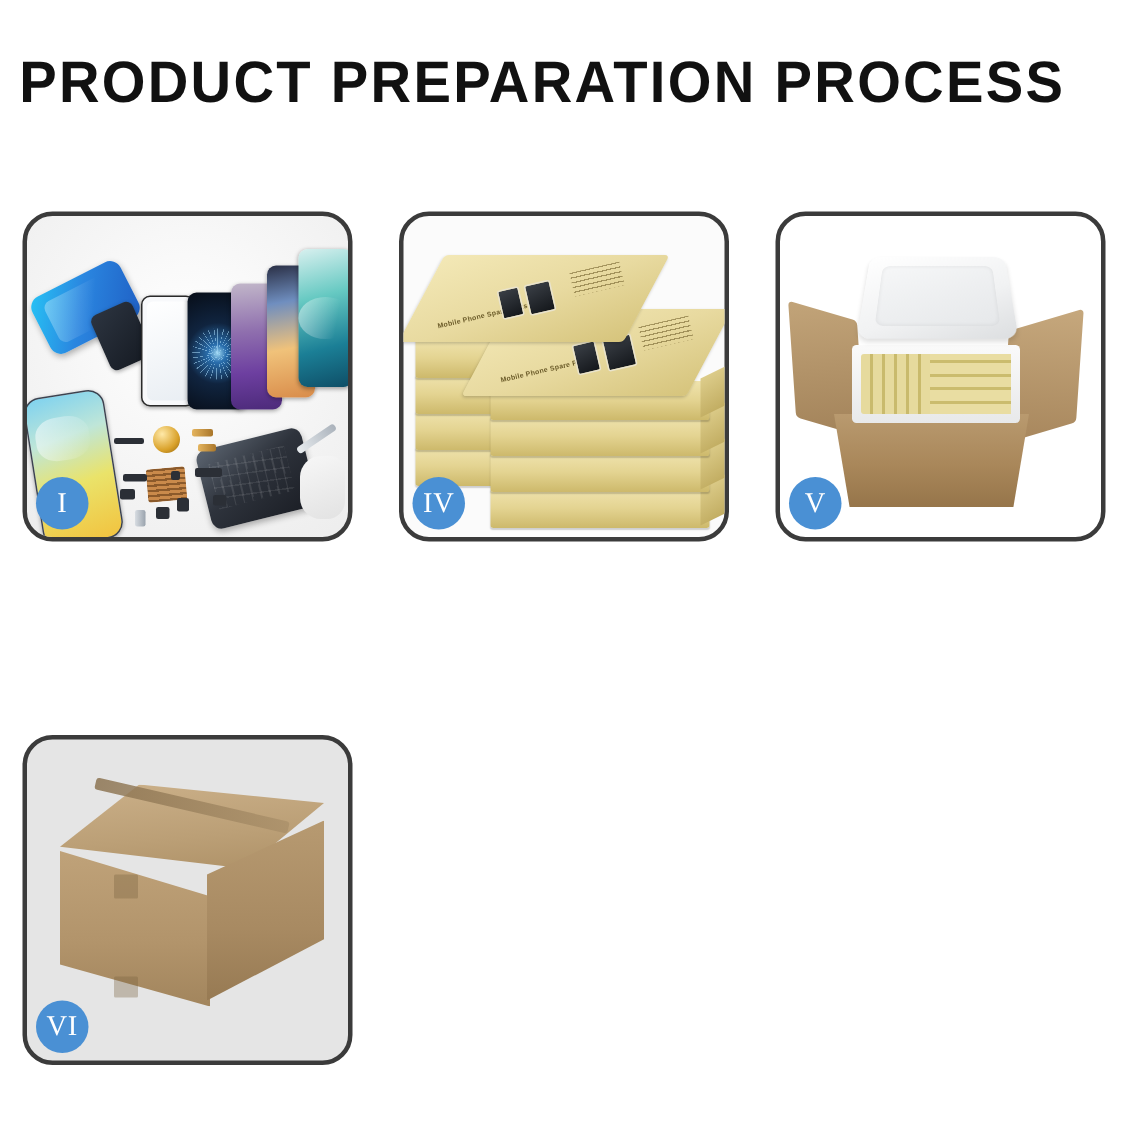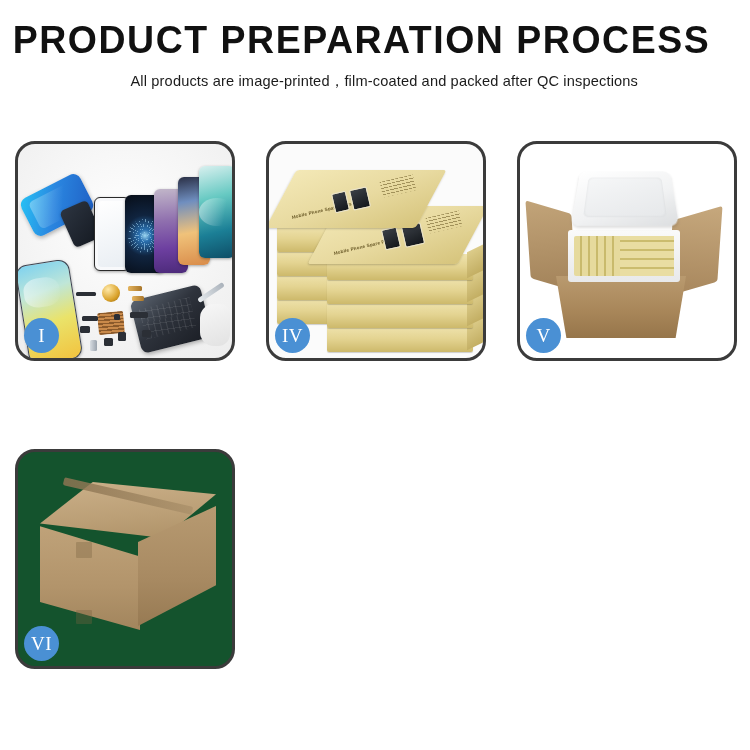--- a/index.html
+++ b/index.html
@@ -15,24 +15,24 @@
   #page {
     position: relative;
     width: 750px;
     height: 750px;
     background: #ffffff;
   }
 
   
   .header {
     position: absolute;
-    top: 20px;
+    top: 36px;
     left: 0;
     width: 638px;
-    text-align: right;
+    text-align: left;
   }
   .title {
     font-size: 39px;
     font-weight: bold;
     letter-spacing: 1.6px;
     color: #111111;
     line-height: 1.05;
     white-space: nowrap;
     transform: scaleX(0.96);
   }
@@ -457,21 +457,21 @@
       repeating-linear-gradient(90deg,#e6da9d 0 6px,#c9ba6c 6px 8px);
     border-radius: 2px;
   }
   .inner-boxes::after{
     content:"";
     position:absolute; left:46%; top:0; right:0; bottom:0;
     background: repeating-linear-gradient(0deg,#e9dda2 0 7px,#cbbc6e 7px 9px);
   }
 
   
-  .p6 { background:#14532d; }
+  .p6 { background:#e5e5e5;margin-top:41px; }
   .cbox-top {
     position:absolute;
     left: 22px; top: 30px;
     width: 176px; height: 56px;
     background: linear-gradient(175deg,#cbb089 0%,#bb9f76 60%,#ae9167 100%);
     clip-path: polygon(30% 0, 100% 22%, 70% 100%, 0 74%);
   }
   .cbox-seam {
     position:absolute;
     left: 44px; top: 40px;
@@ -500,21 +500,20 @@
     border-radius:1px;
   }
 </style>
 </head>
 <body>
 
 <div id="page">
 
   <div class="header">
     <div class="title">PRODUCT PREPARATION PROCESS</div>
-    <div class="subtitle">All products are image-printed，film-coated and packed after QC inspections</div>
   </div>
 
   <div class="grid">
 
     <div class="panel p1">
       <div class="panel-stage">
         <div class="ph-screen blue-flex"></div>
         <div class="ph-screen dark-slab"></div>
         <div class="ph-screen glass-panel"></div>
         <div class="ph-screen star-screen"></div>

